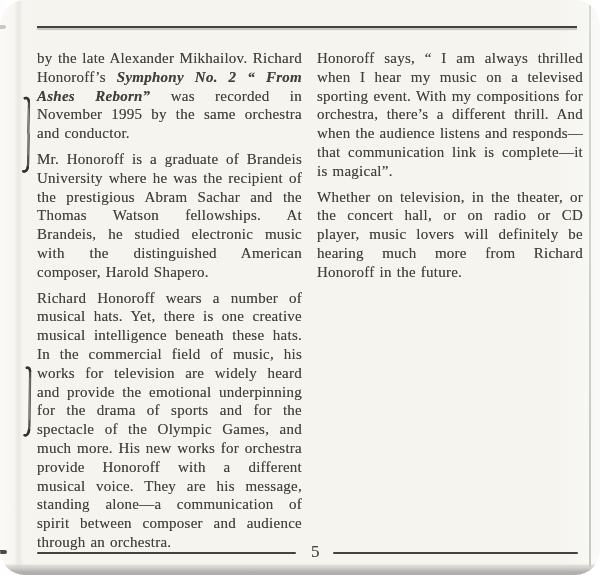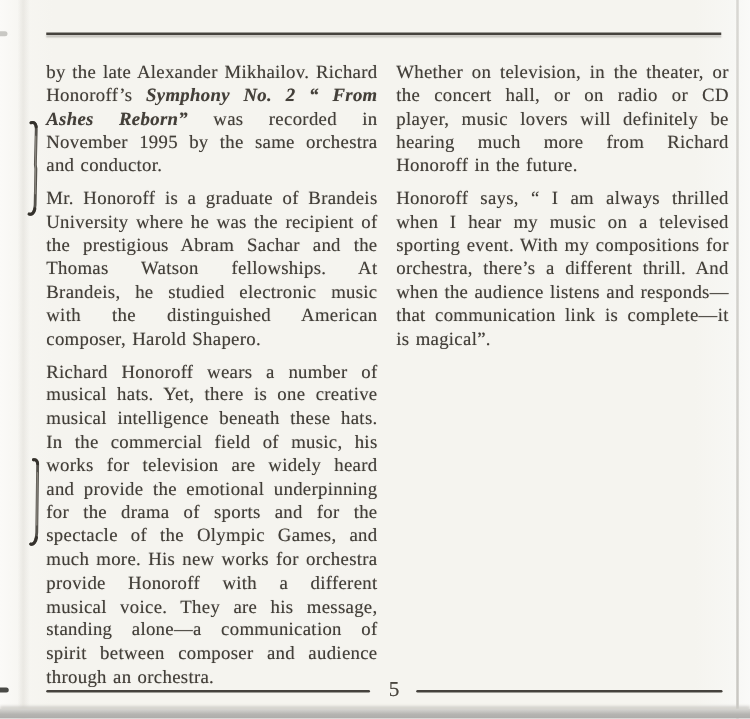--- a/index.html
+++ b/index.html
@@ -3,20 +3,21 @@
 <meta charset="utf-8">
 <style>
   html,body { margin:0; padding:0; background:#ffffff; }
   .page {
     position:relative; width:600px; height:575px; overflow:hidden;
     font-family:"Liberation Serif","DejaVu Serif",serif;
     color:var(--ink,#433f39);
     background:
       linear-gradient(90deg, #fbfaf8 0px, #f7f6f2 16px, var(--paper,#f5f4ef) 42px,
                       var(--paper,#f5f4ef) 556px, #f7f7f4 585px, #fafaf8 600px);
+    border-radius: 25px;
   }
   
   .gutter-shade {
     position:absolute; left:14px; top:0; width:10px; height:575px;
     background:linear-gradient(90deg, rgba(215,212,206,0) 0%, rgba(210,207,200,.35) 45%, rgba(215,212,206,0) 100%);
   }
   .top-rule {
     position:absolute; left:37px; top:26px; width:540px; height:2px;
     background:var(--rule,#45423d);
     box-shadow:0 2px 1px rgba(140,137,130,.45);
@@ -92,22 +93,22 @@
     <path class="s-dark" d="M 7.2 65 C 6.7 68.8 4.7 70.9 2.7 70.2"></path>
   </svg>
 
   <div class="columns">
     <div class="col col-left">
         <p><span>by the late Alexander Mikhailov. Richard Honoroff’s </span><span class="run-title">Symphony No. 2 “ From Ashes Reborn”</span><span> was recorded in November 1995 by the same orchestra and conductor.</span></p>
         <p><span>Mr. Honoroff is a graduate of Brandeis University where he was the recipient of the prestigious Abram Sachar and the Thomas Watson fellowships.  At Brandeis, he studied electronic music with the distinguished American composer, Harold Shapero.</span></p>
         <p><span>Richard Honoroff wears a number of musical hats. Yet, there is one creative musical intelligence beneath these hats. In the commercial field of music, his works for television are widely heard and provide the emotional underpinning for the drama of sports and for the spectacle of the Olympic Games, and much more. His new works for orchestra provide Honoroff with a different musical voice. They are his message, standing alone—a communication of spirit between composer and audience through an orchestra.</span></p>
       </div>
     <div class="col col-right">
+        <p><span>Honoroff says, “ I am always thrilled when I hear my music on a televised sporting event.  With my compositions for orchestra, there’s a different thrill. And when the audience listens and responds—that communication link is complete—it is magical”.</span></p>
         <p><span>Whether on television, in the theater, or the concert hall, or on radio or CD player, music lovers will definitely be hearing much more from Richard Honoroff in the future.</span></p>
-        <p><span>Honoroff says, “ I am always thrilled when I hear my music on a televised sporting event.  With my compositions for orchestra, there’s a different thrill. And when the audience listens and responds—that communication link is complete—it is magical”.</span></p>
       </div>
   </div>
 
   <div class="footer">
     <div class="frule frule-left"></div>
     <div class="pagenum">5</div>
     <div class="frule frule-right"></div>
   </div>
 
   <div class="mark-top"></div>

